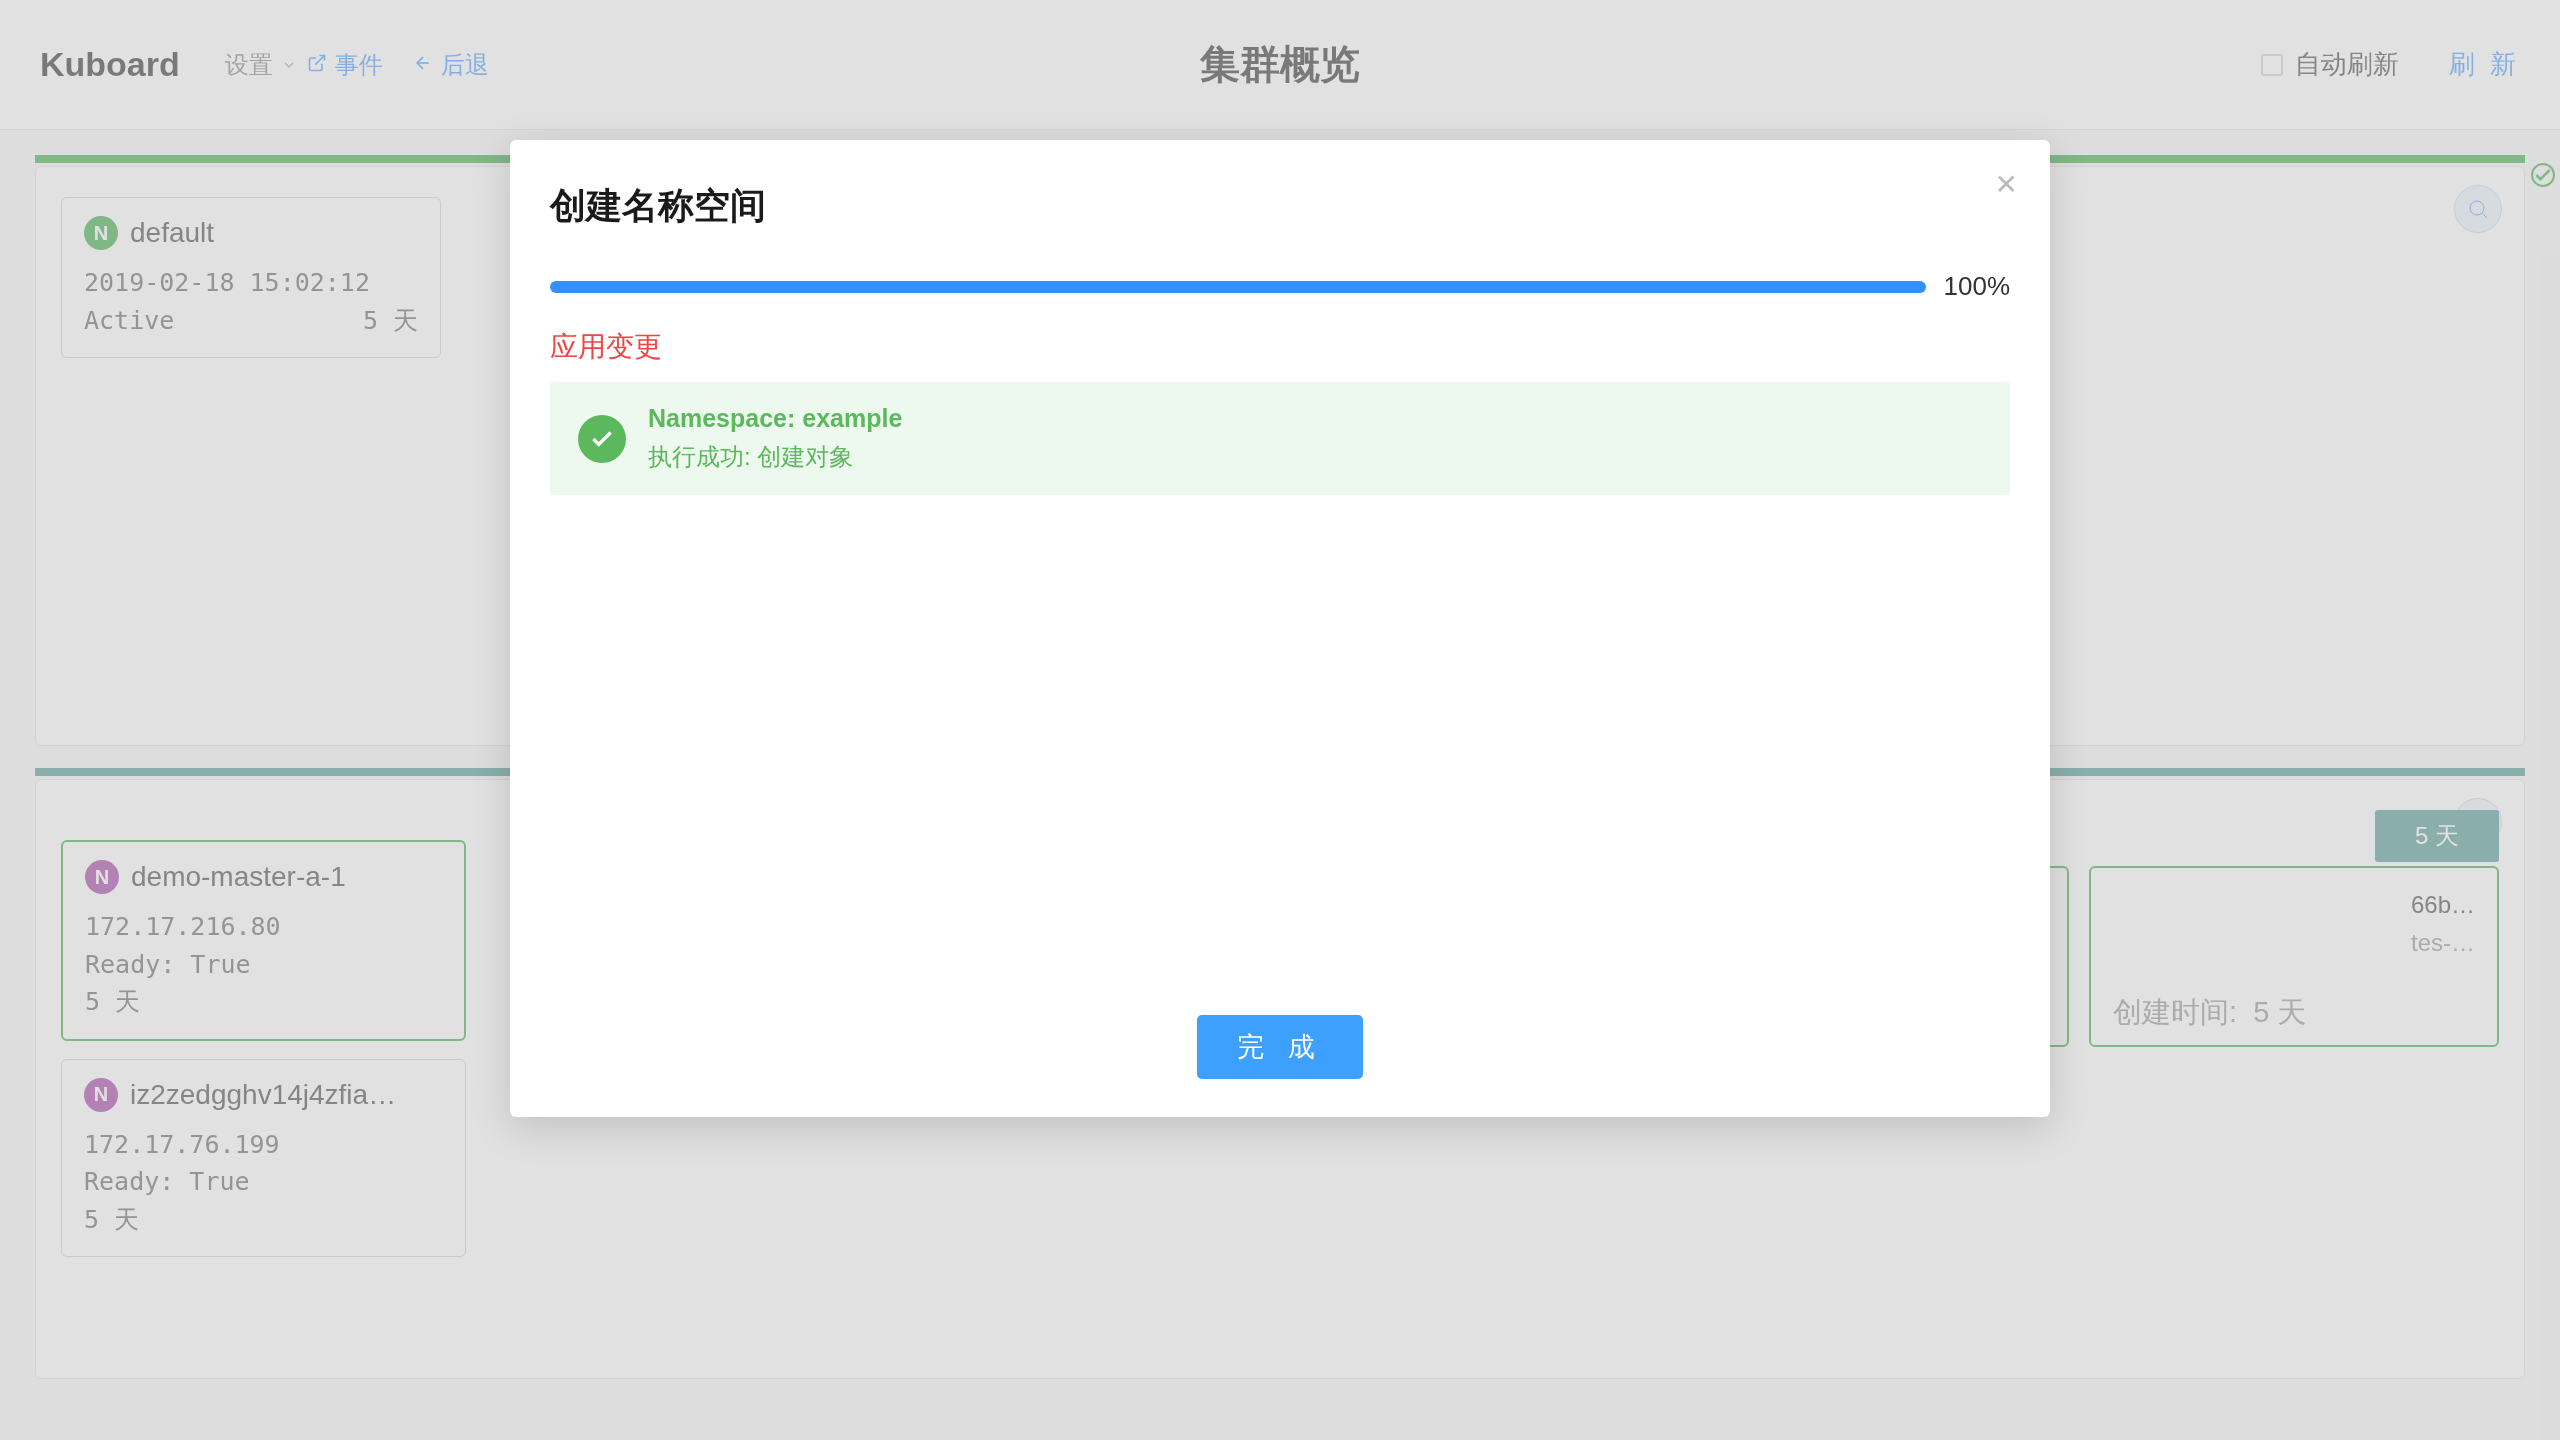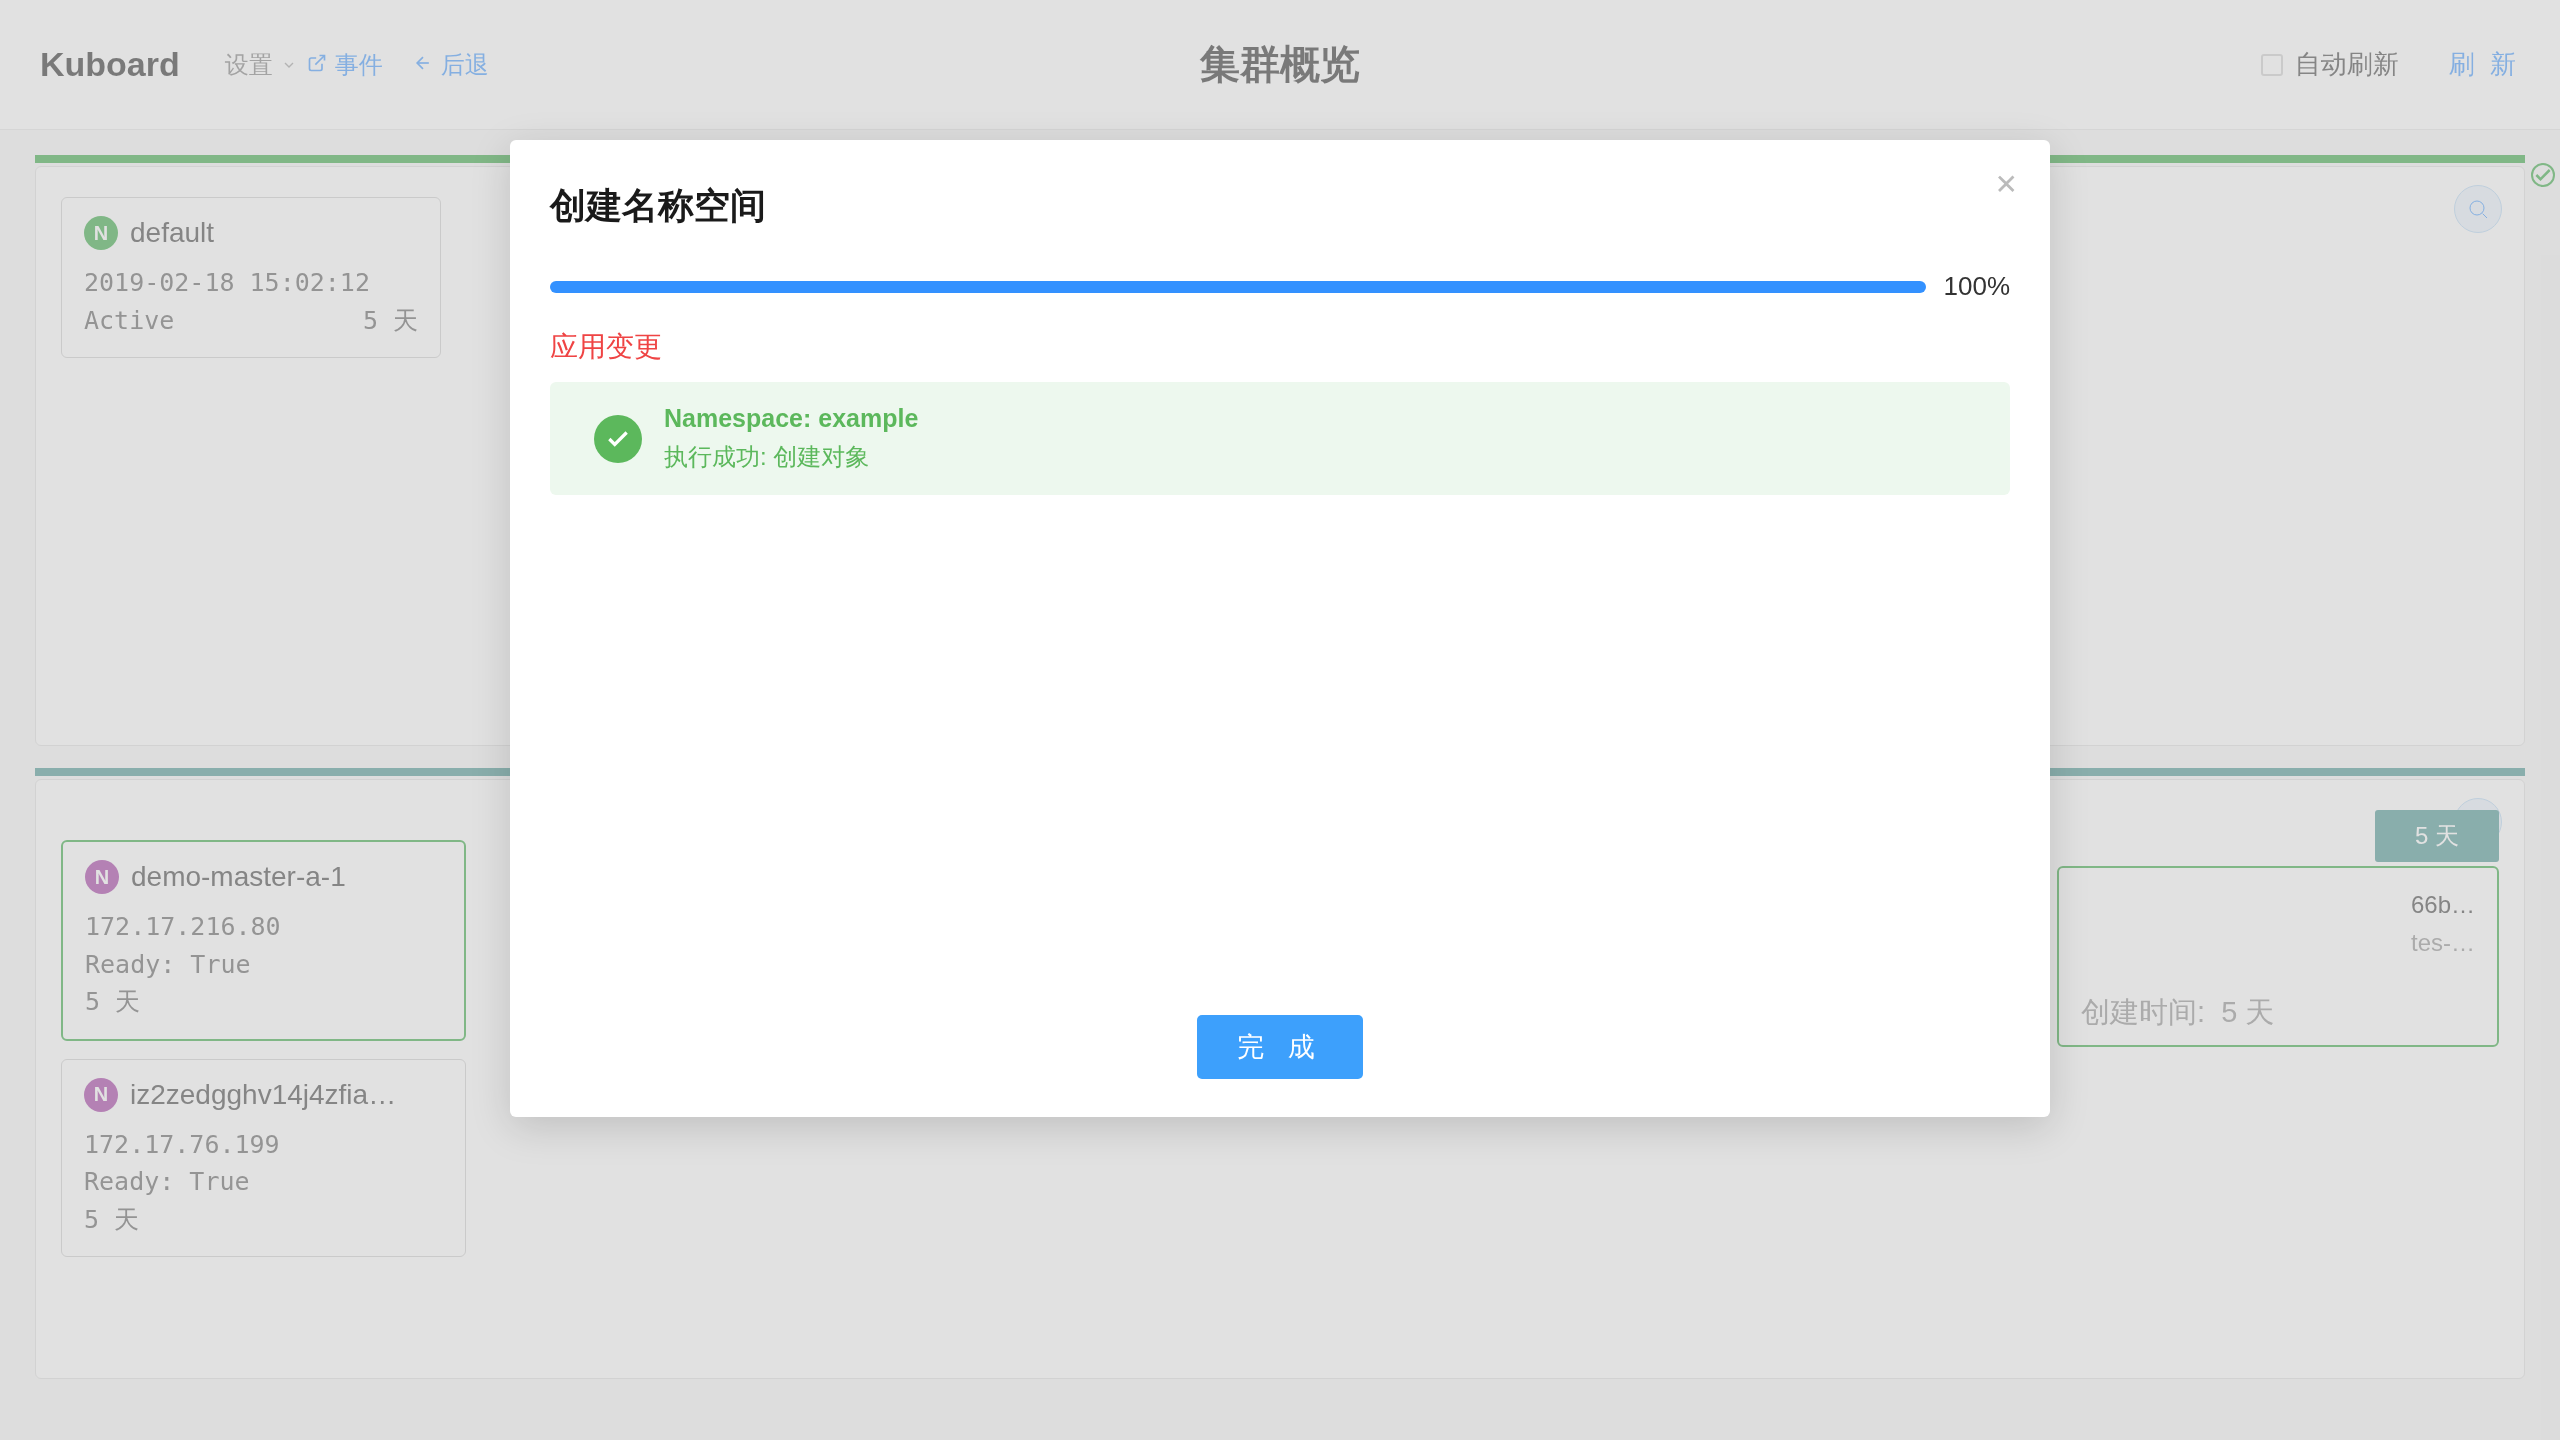--- a/index.html
+++ b/index.html
@@ -200,21 +200,21 @@
     }
 
     .right-card-area {
       position: absolute;
       right: 25px;
       top: 86px;
       display: flex;
       gap: 20px;
     }
     .mini-card {
-      width: 442px;
+      width: 410px;
       border: 2px solid #28a336;
       border-radius: 6px;
       overflow: hidden;
     }
     .mini-card-body {
       padding: 18px 22px;
       font-size: 24px;
       color: #333;
       line-height: 1.6;
     }
@@ -282,22 +282,22 @@
       font-size: 26px;
       color: #333;
     }
     .section-label {
       font-size: 28px;
       color: #ef4444;
       margin-bottom: 16px;
     }
     .result-box {
       background: #edf8ee;
-      border-radius: 6px;
-      padding: 22px 44px;
+      border-radius: 0;
+      padding: 22px 28px;
       display: flex;
       align-items: center;
       gap: 22px;
       margin-bottom: 520px;
     }
     .check-circle {
       width: 48px;
       height: 48px;
       border-radius: 50%;
       background: #5cb85c;

